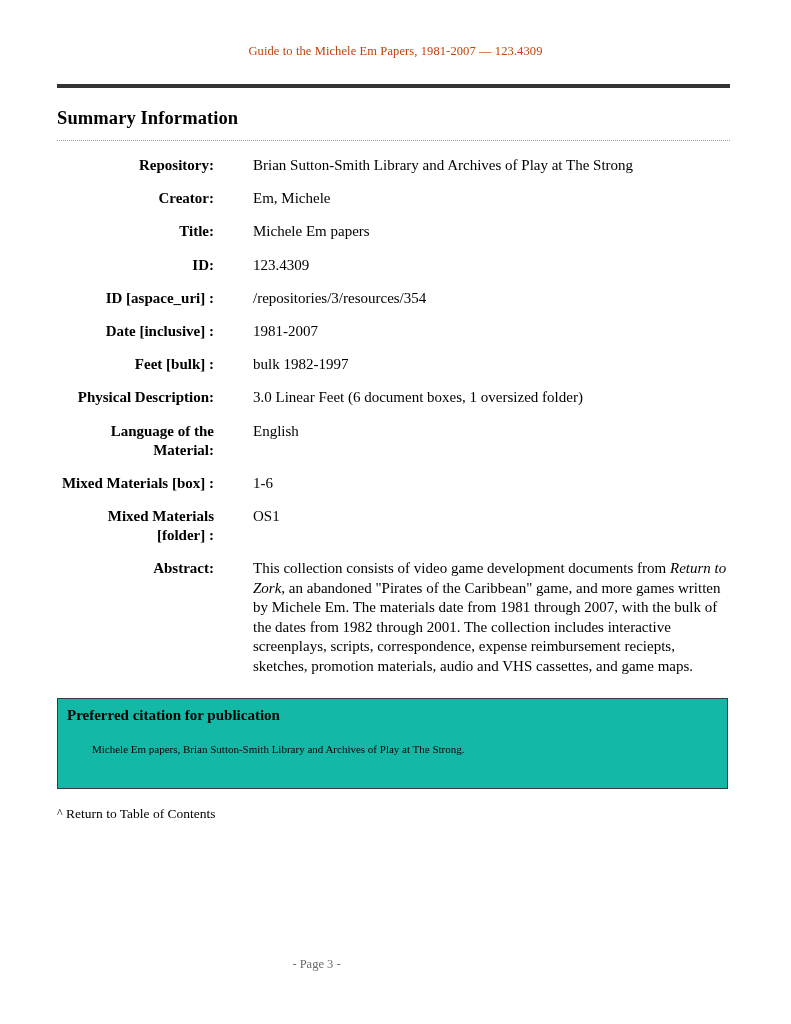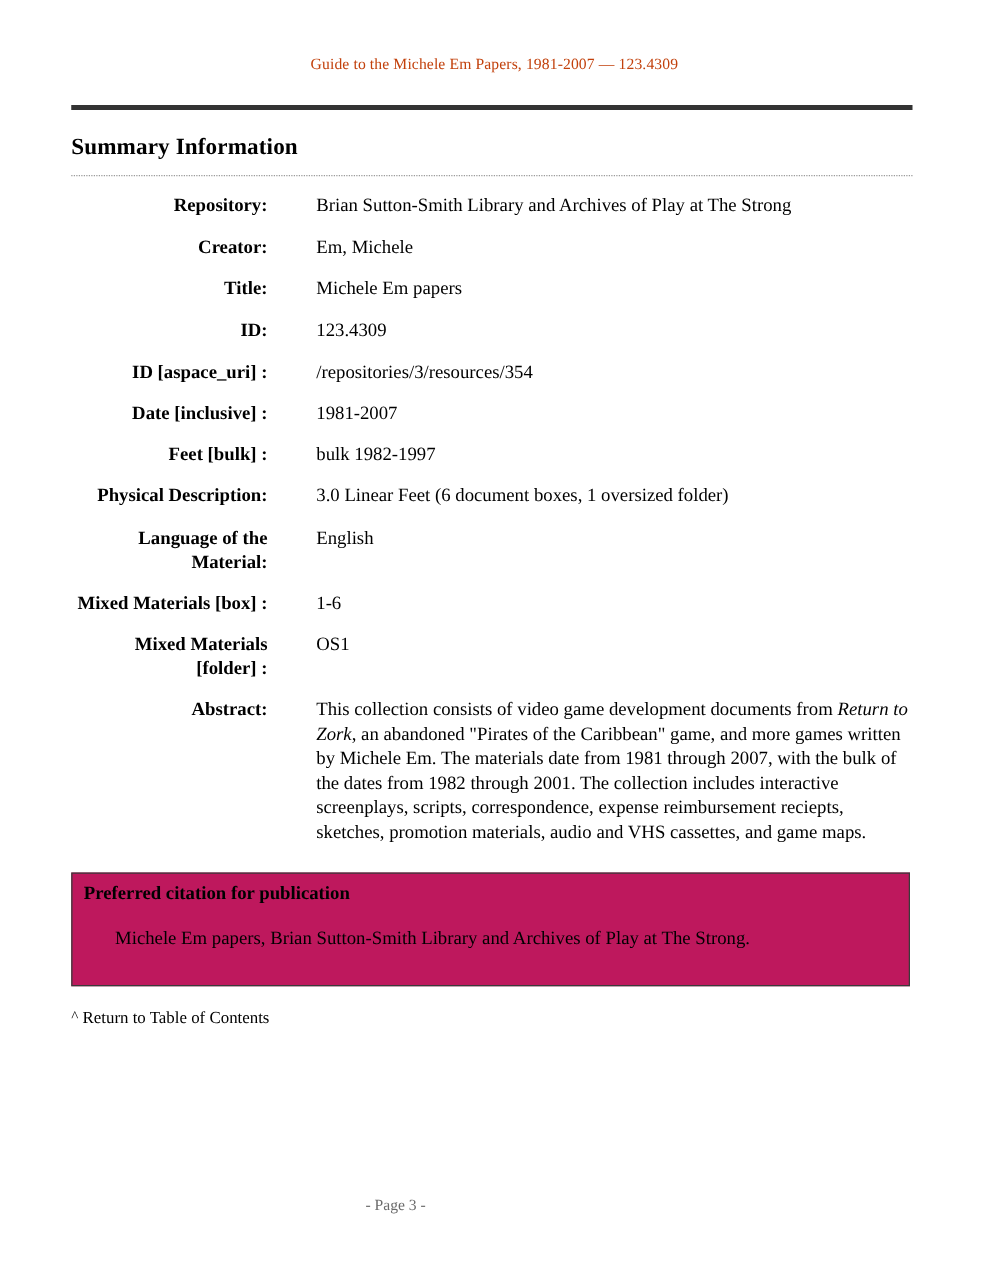--- a/index.html
+++ b/index.html
@@ -104,29 +104,29 @@
 
   
   .citation-box {
     position: absolute;
     left: 57px;
     top: 698px;
     width: 671px;
     height: 91px;
     border: 1px solid #3a3a3a;
     box-sizing: border-box;
-    background: #be185d;
+    background: #14b8a6;
   }
   .citation-title {
     font-size: 15px;
     font-weight: bold;
     margin: 8px 0 0 9px;
   }
   .citation-text {
-    font-size: 15px;
+    font-size: 11px;
     margin: 19px 0 0 34px;
   }
 
   
   .return-link {
     position: absolute;
     left: 57px;
     top: 806px;
     font-size: 13.5px;
     color: #3f6f96;

